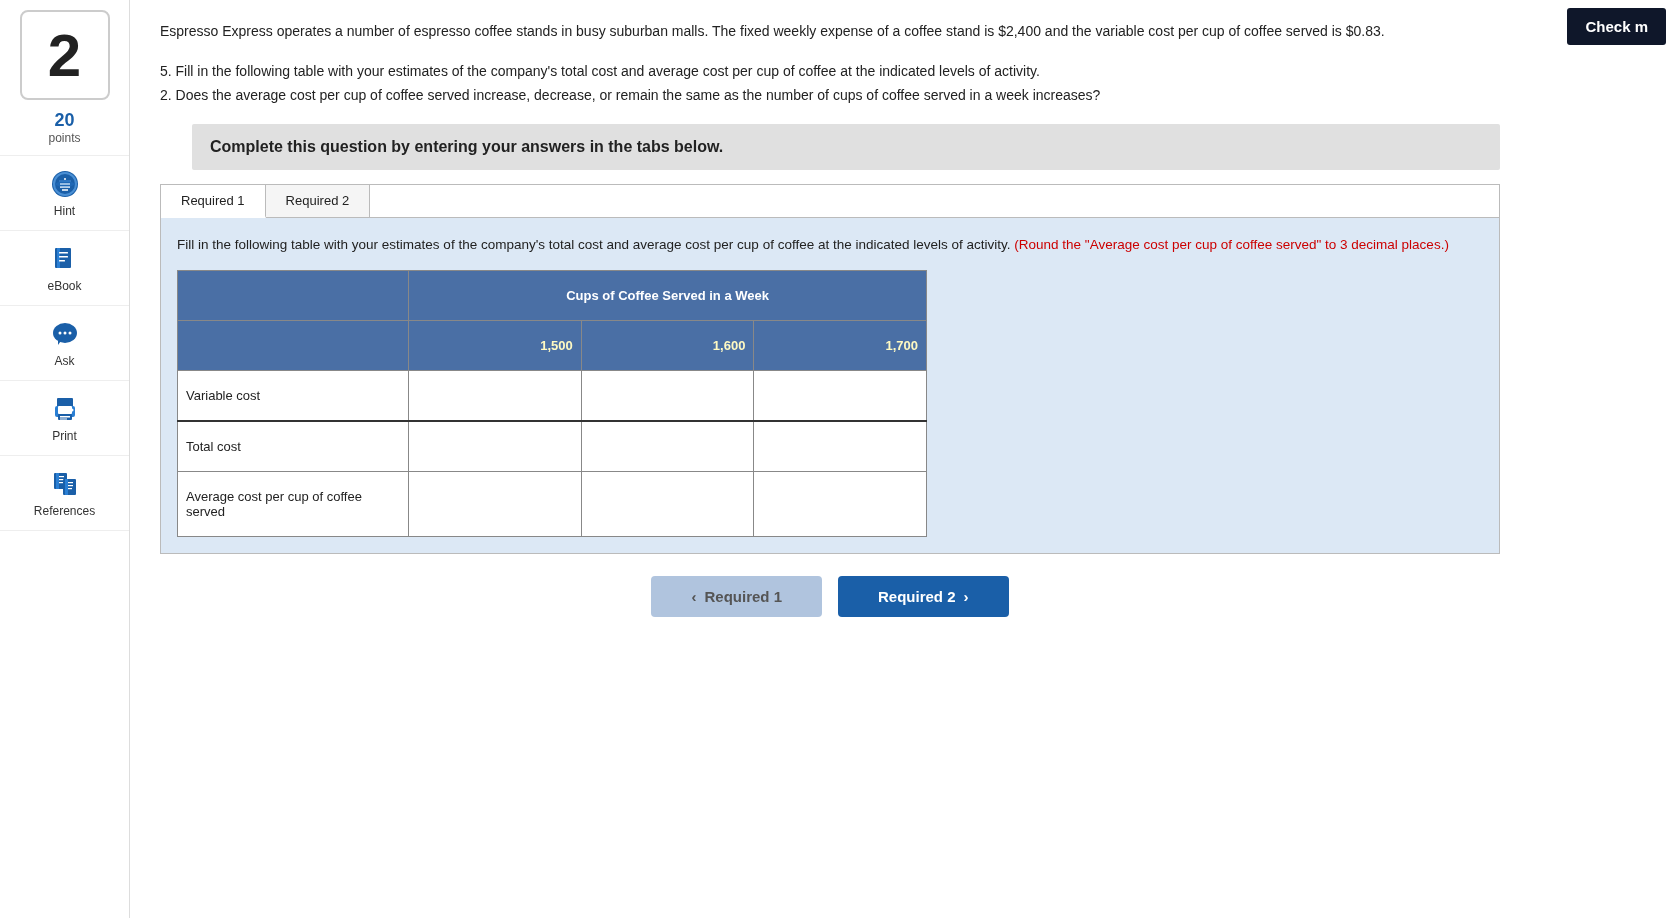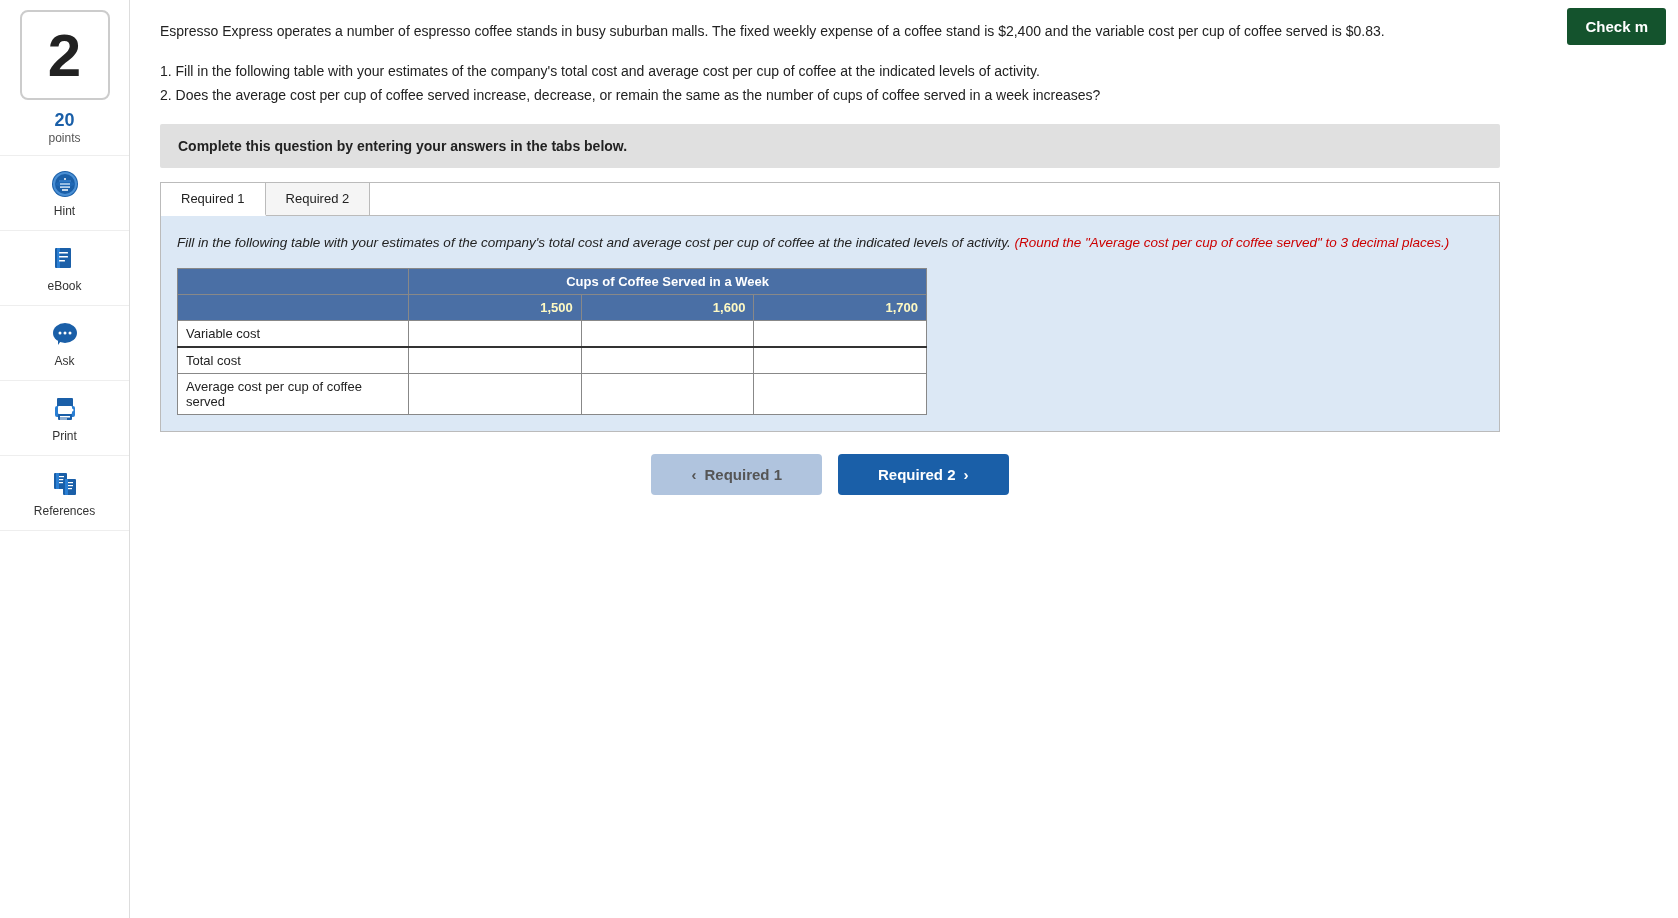--- a/index.html
+++ b/index.html
@@ -5,21 +5,21 @@
     * { box-sizing: border-box; margin: 0; padding: 0; }
     body { font-family: Arial, sans-serif; font-size: 14px; background: #fff; color: #222; }
 
     .top-bar {
       position: fixed;
       top: 0; right: 0;
       padding: 8px 12px;
       z-index: 100;
     }
     .check-btn {
-      background: #14532d;
+      background: #0f172a;
       color: #fff;
       border: none;
       padding: 10px 18px;
       font-size: 15px;
       font-weight: bold;
       cursor: pointer;
       border-radius: 3px;
     }
 
     .layout {
@@ -116,23 +116,24 @@
       margin-bottom: 6px;
     }
     .required-section p {
       line-height: 1.7;
     }
 
     .instruction-box {
       background: #e0e0e0;
       padding: 14px 18px;
       font-weight: bold;
-      font-size: 14px;
+      font-size: 16px;
       margin-bottom: 0;
       border-radius: 2px;
+      margin-left: 32px;
     }
 
     .tabs-container {
       border: 1px solid #bbb;
       margin-top: 14px;
     }
     .tabs-header {
       display: flex;
       background: #fff;
       border-bottom: 1px solid #bbb;
@@ -153,35 +154,34 @@
 
     .tab-content {
       padding: 16px;
       background: #dce8f5;
     }
     .tab-description {
       font-size: 13.5px;
       line-height: 1.6;
       margin-bottom: 14px;
       color: #222;
-      font-style: italic;
     }
     .tab-description .round-note {
       color: #c00;
     }
 
     
     .data-table {
       border-collapse: collapse;
       width: 750px;
       background: #fff;
     }
     .data-table th, .data-table td {
       border: 1px solid #888;
-      padding: 5px 8px;
+      padding: 17px 8px;
       font-size: 13px;
     }
     .data-table .header-main {
       background: #4a6fa5;
       color: #fff;
       text-align: center;
       font-weight: bold;
     }
     .data-table .header-sub {
       background: #4a6fa5;
@@ -333,21 +333,21 @@
         </svg>
       </div>
       <span class="sidebar-label">References</span>
     </div>
   </div>
 
   <div class="main-content">
     <p class="problem-text">Espresso Express operates a number of espresso coffee stands in busy suburban malls. The fixed weekly expense of a coffee stand is $2,400 and the variable cost per cup of coffee served is $0.83.</p>
 
     <div class="required-section">
-      <p>1. Fill in the following table with your estimates of the company's total cost and average cost per cup of coffee at the indicated levels of activity.</p>
+      <p>5. Fill in the following table with your estimates of the company's total cost and average cost per cup of coffee at the indicated levels of activity.</p>
       <p>2. Does the average cost per cup of coffee served increase, decrease, or remain the same as the number of cups of coffee served in a week increases?</p>
     </div>
 
     <div class="instruction-box">
       <span>Complete this question by entering your answers in the tabs below.</span>
     </div>
 
     <div class="tabs-container">
       <div class="tabs-header">
         <div class="tab active">Required 1</div>

